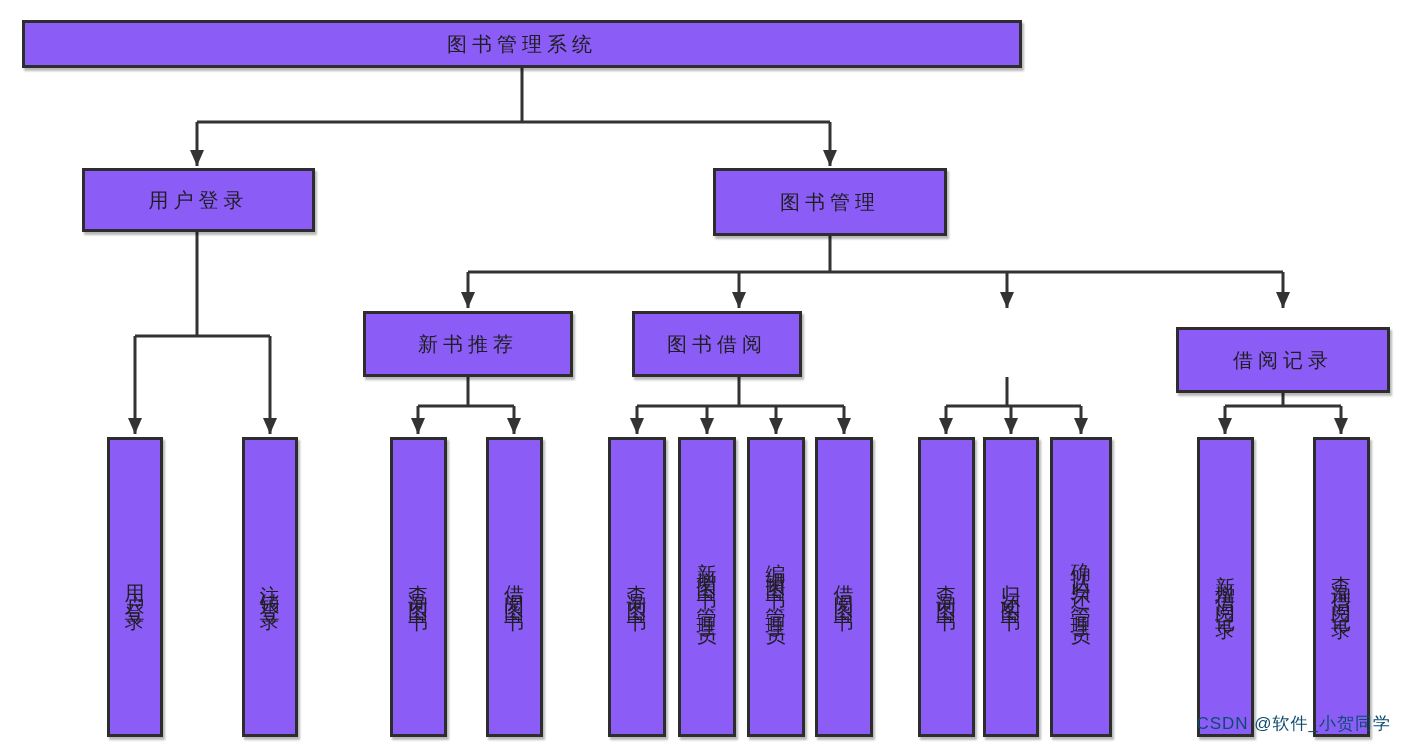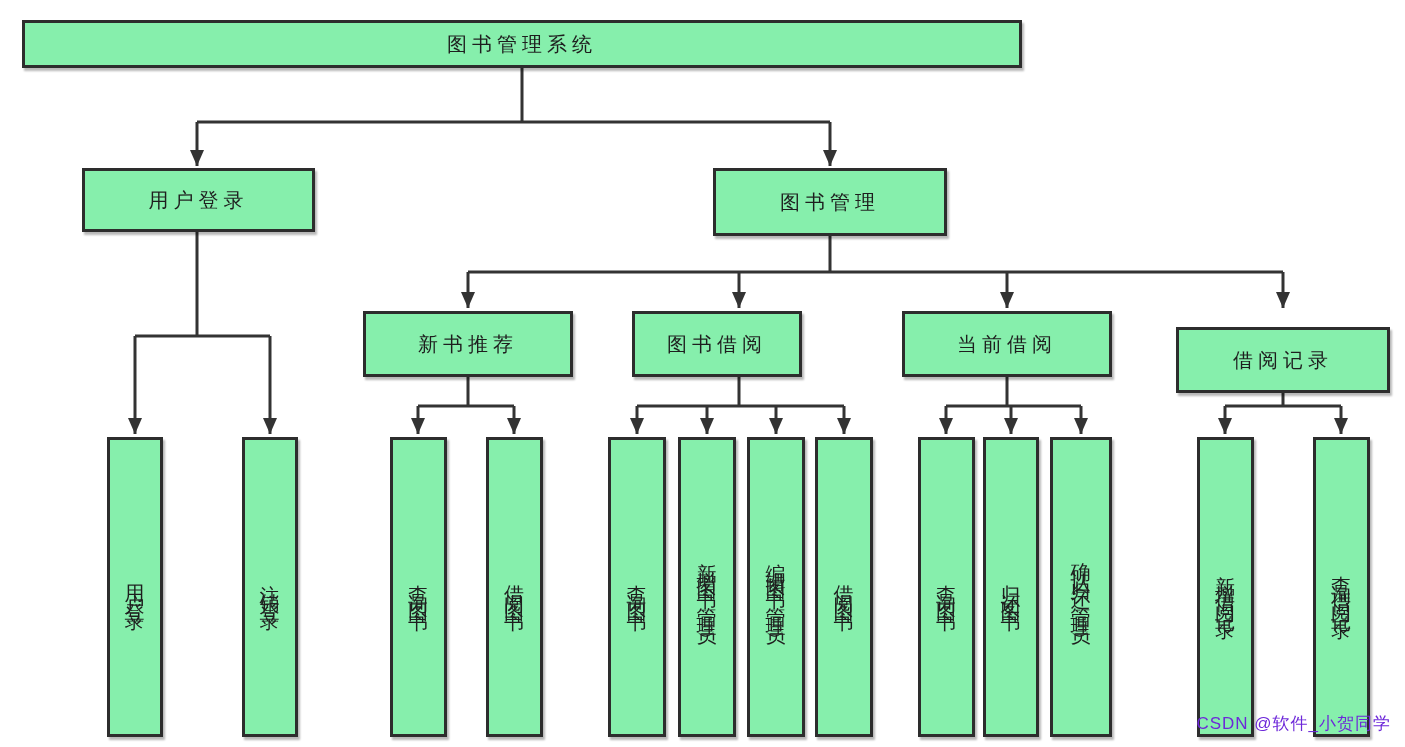--- a/index.html
+++ b/index.html
@@ -7,21 +7,21 @@
     position:relative;
     width:1405px;height:747px;
     background:#ffffff;
     font-family:"Liberation Sans","DejaVu Sans",sans-serif;
     overflow:hidden;
   }
   .connectors{position:absolute;left:0;top:0;width:1405px;height:747px;}
   .node{
     position:absolute;
     box-sizing:border-box;
-    background:#86efac;
+    background:#8b5cf6;
     border:3px solid #2d2d2d;
     box-shadow:2px 3px 2px rgba(0,0,0,0.28);
     display:flex;align-items:center;justify-content:center;
     color:#1e1e1e;
     font-size:20px;
     letter-spacing:5px;
     line-height:1;
     text-align:center;
   }
   .node span{display:block;line-height:1.25;}
@@ -30,21 +30,21 @@
   }
   .leaf span{
     writing-mode:vertical-rl;
     text-orientation:mixed;
     line-height:1;
   }
   .watermark{
     position:absolute;
     right:14px;bottom:12px;
     font-size:17px;
-    color:#6d28d9;
+    color:#0c4a6e;
     letter-spacing:1px;
     white-space:nowrap;
   }
 </style>
 </head>
 <body>
 
 <div class="canvas">
 
   <svg class="connectors" viewBox="0 0 1405 747" xmlns="http://www.w3.org/2000/svg">
@@ -108,23 +108,20 @@
   <div class="node" style="left:713px;top:168px;width:234px;height:68px">
     <span>图书管理</span>
   </div>
 
   <div class="node" style="left:363px;top:311px;width:210px;height:66px">
     <span>新书推荐</span>
   </div>
   <div class="node" style="left:632px;top:311px;width:170px;height:66px">
     <span>图书借阅</span>
   </div>
-  <div class="node" style="left:902px;top:311px;width:210px;height:66px">
-    <span>当前借阅</span>
-  </div>
   <div class="node" style="left:1176px;top:327px;width:214px;height:66px">
     <span>借阅记录</span>
   </div>
 
   <div class="node leaf" style="left:107px;top:437px;width:56px;height:300px">
     <span>用户登录</span>
   </div>
   <div class="node leaf" style="left:242px;top:437px;width:56px;height:300px">
     <span>注销登录</span>
   </div>

